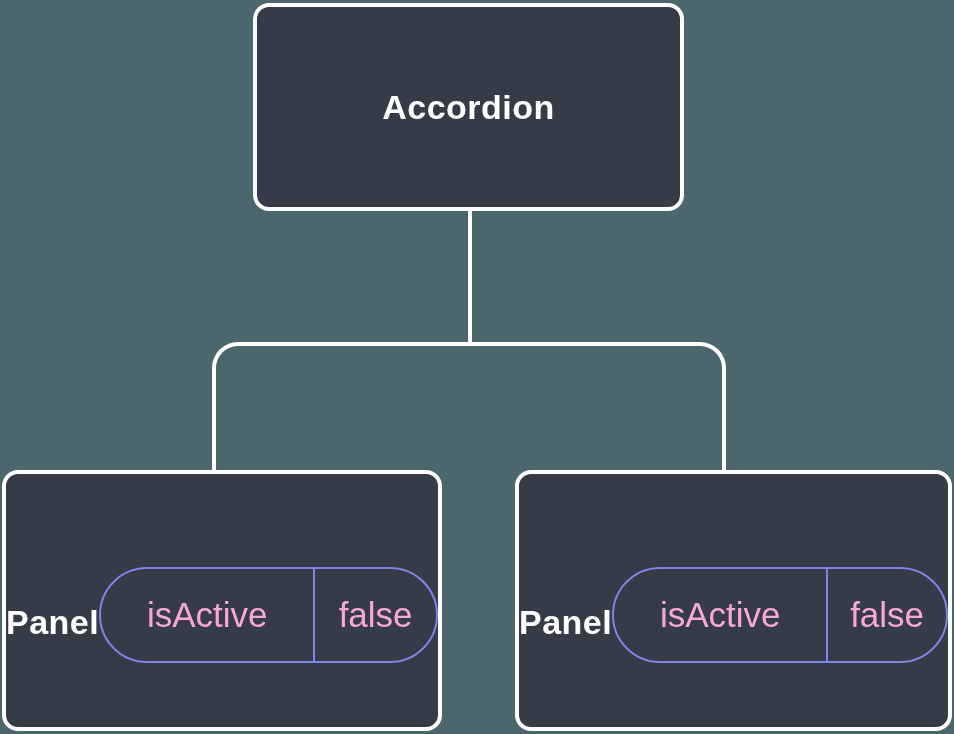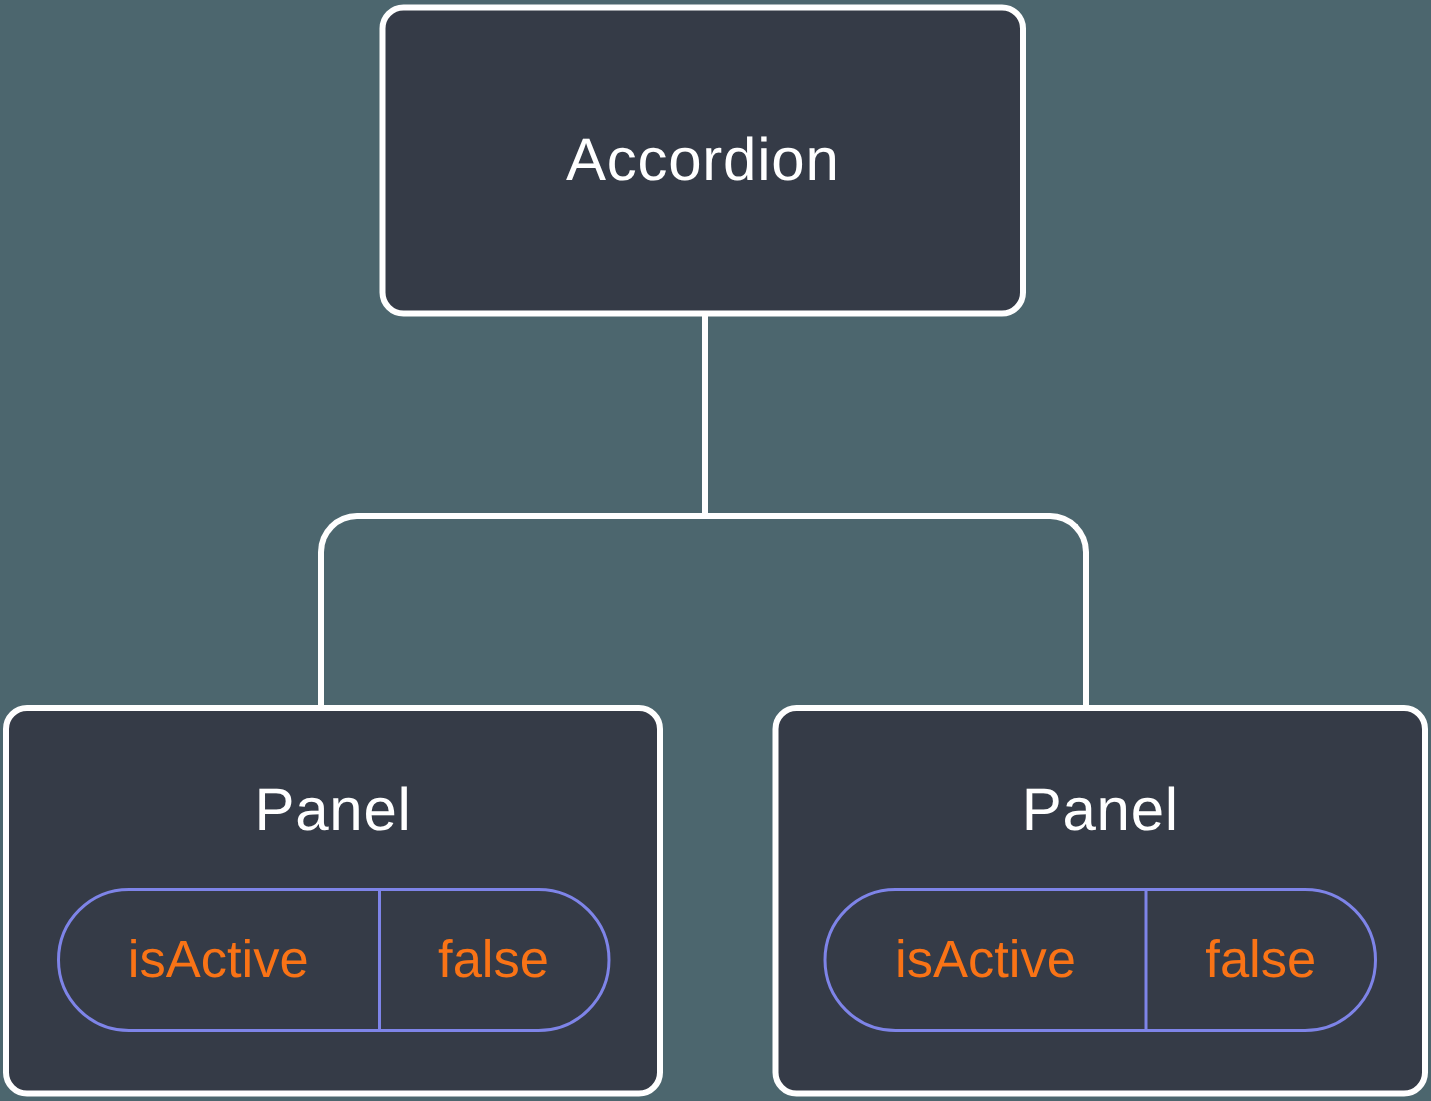--- a/index.html
+++ b/index.html
@@ -26,22 +26,22 @@
   .root-node {
     left: 253px;
     top: 3px;
     width: 431px;
     height: 208px;
     display: flex;
     align-items: center;
     justify-content: center;
   }
   .node-title {
-    font-size: 40px;
-    font-weight: 400;
+    font-size: 34px;
+    font-weight: 700;
     color: #FFFFFF;
     letter-spacing: 0.5px;
     line-height: 48px;
     text-align: center;
   }
   .stem {
     position: absolute;
     left: 468px;
     top: 209px;
     width: 4px;
@@ -57,38 +57,38 @@
     box-sizing: border-box;
     border: 4px solid #FFFFFF;
     border-bottom: none;
     border-radius: 26px 26px 0 0;
     background: transparent;
   }
   .panel-node {
     top: 470px;
     height: 261px;
     display: flex;
-    flex-direction: column;
+    flex-direction: row;
     align-items: center;
   }
   .panel-left  { left: 2px;   width: 440px; }
   .panel-right { left: 515px; width: 437px; }
   .panel-node .node-title {
     margin-top: 42px;
   }
   .pill {
     margin-top: 28px;
     width: 369px;
     height: 96px;
     box-sizing: border-box;
     border: 2.5px solid #7E84E8;
     border-radius: 48px;
     display: flex;
     align-items: stretch;
-    color: #f97316;
+    color: #f9a8d4;
     font-size: 35px;
   }
   .pill-cell {
     display: flex;
     align-items: center;
     justify-content: center;
     box-sizing: border-box;
   }
   .pill-name {
     width: 214px;

